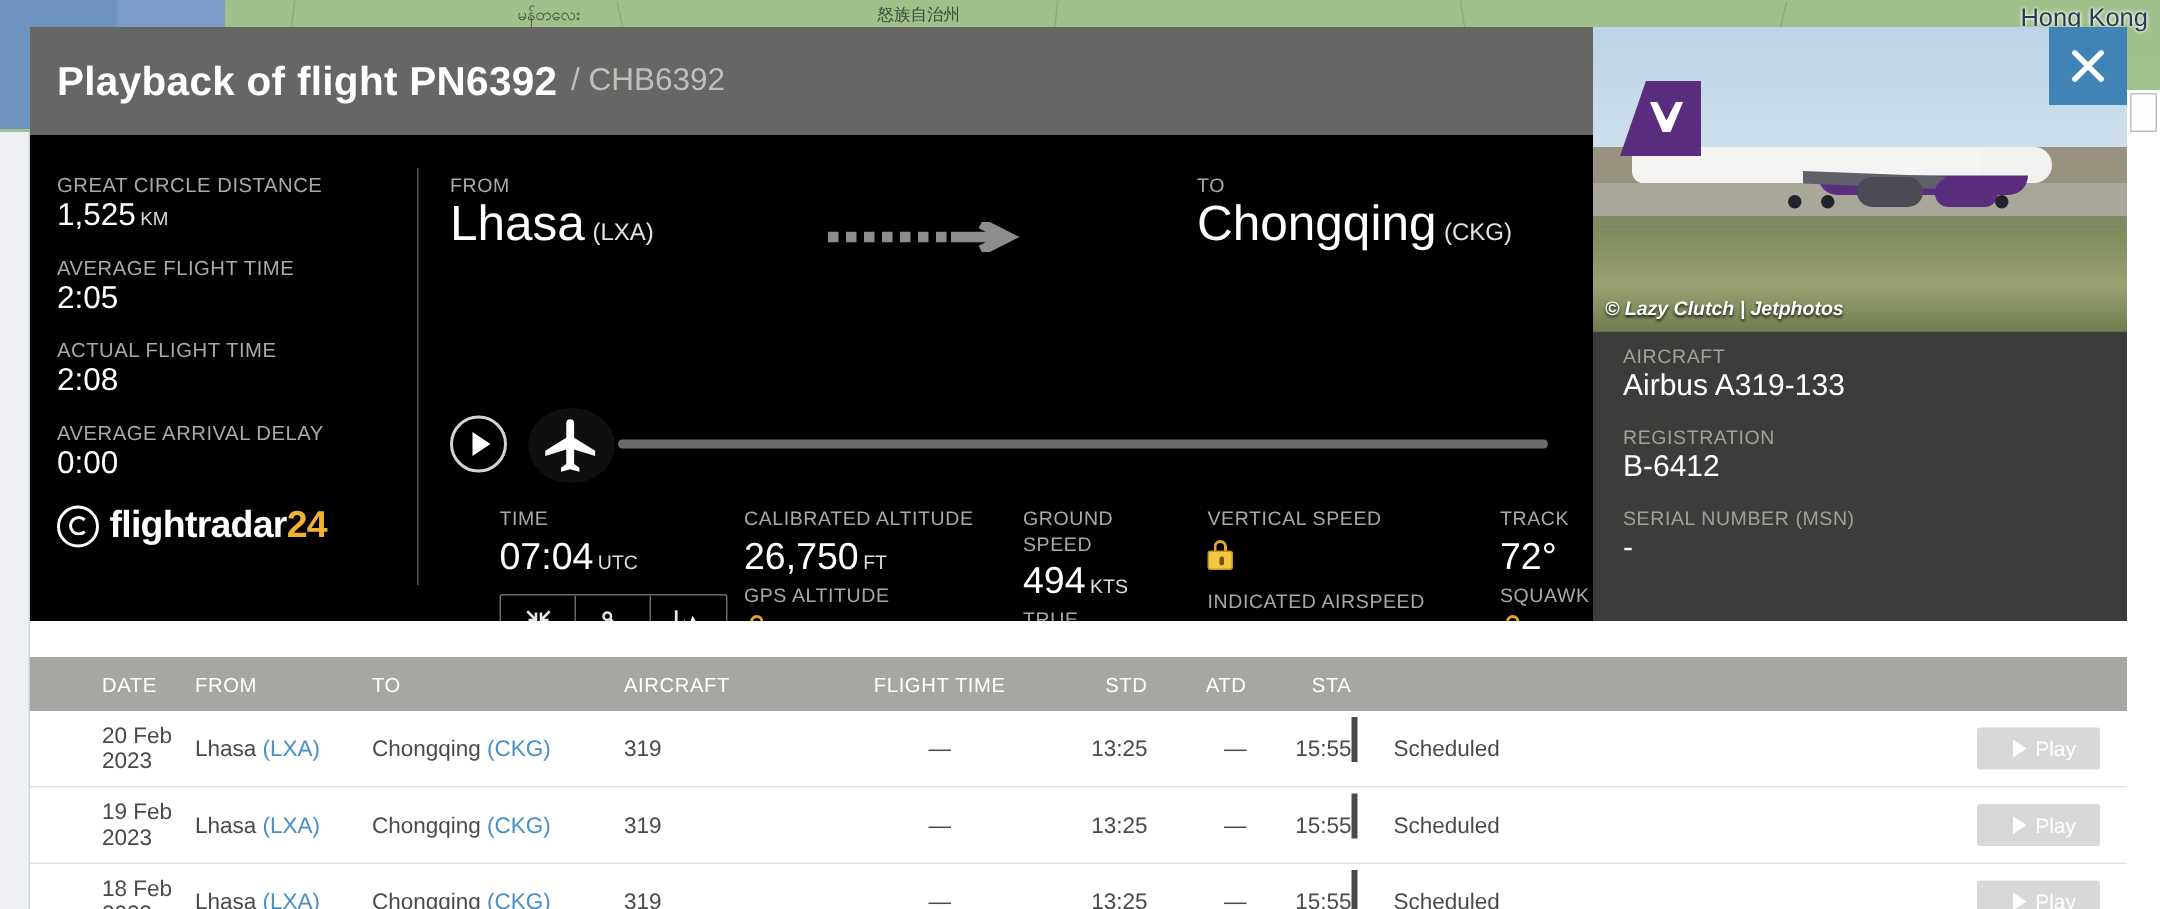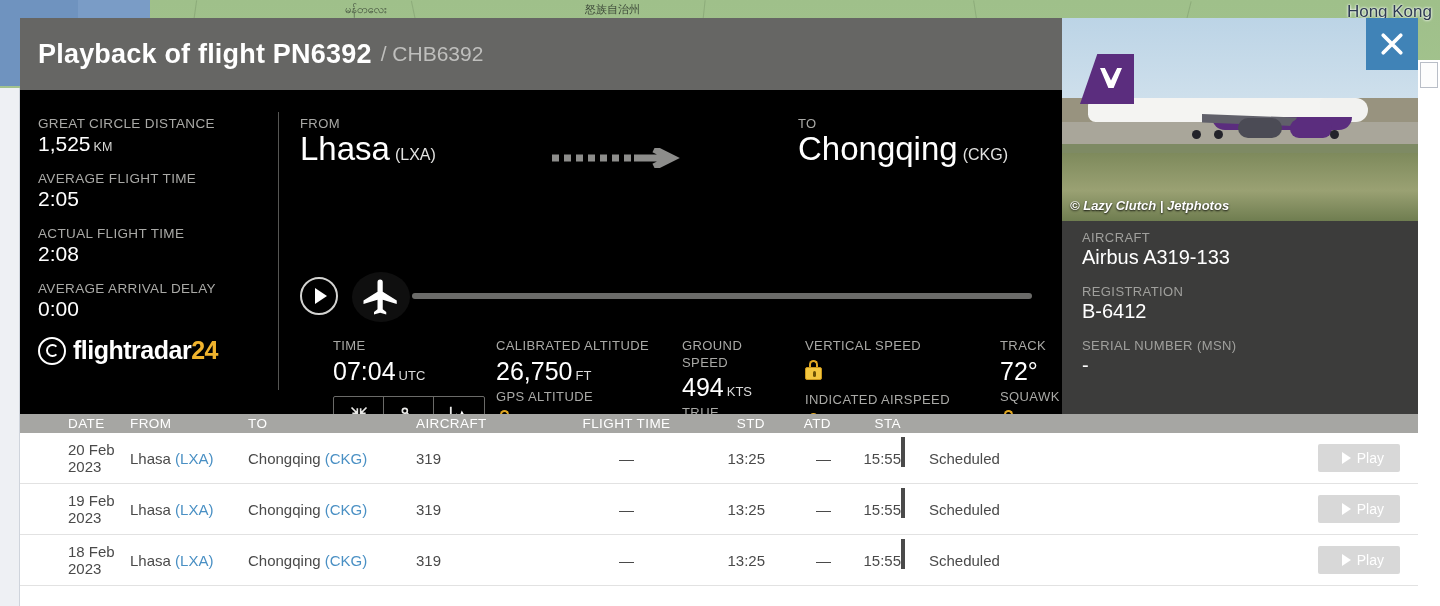--- a/index.html
+++ b/index.html
@@ -286,23 +286,23 @@
     text-transform: uppercase; margin-bottom: 1px;
   }
   .ac-value { color: #fff; font-size: 20px; margin-bottom: 15px; }
 
   
   #table {
     position: absolute; left: 20px; top: 414px; width: 1398px; bottom: 0;
     background: #fff;
   }
   #thead {
-    display: flex; align-items: center; height: 19px;
+    display: flex; align-items: center; height: 36px;
     background: #a6a6a3; color: #fff;
-    font-size: 13.5px; letter-spacing: .4px; text-transform: uppercase;
+    font-size: 13.5px; letter-spacing: .4px; text-transform: uppercase; margin-top: 24px;
   }
   .trow {
     display: flex; align-items: center; height: 51px;
     border-bottom: 1px solid #e2e2e2; color: #4a4a4a; font-size: 15px;
   }
   .c-date { width: 110px; padding-left: 48px; }
   .c-from { width: 118px; }
   .c-to   { width: 168px; }
   .c-ac   { width: 138px; }
   .c-ft   { width: 145px; text-align: center; }

